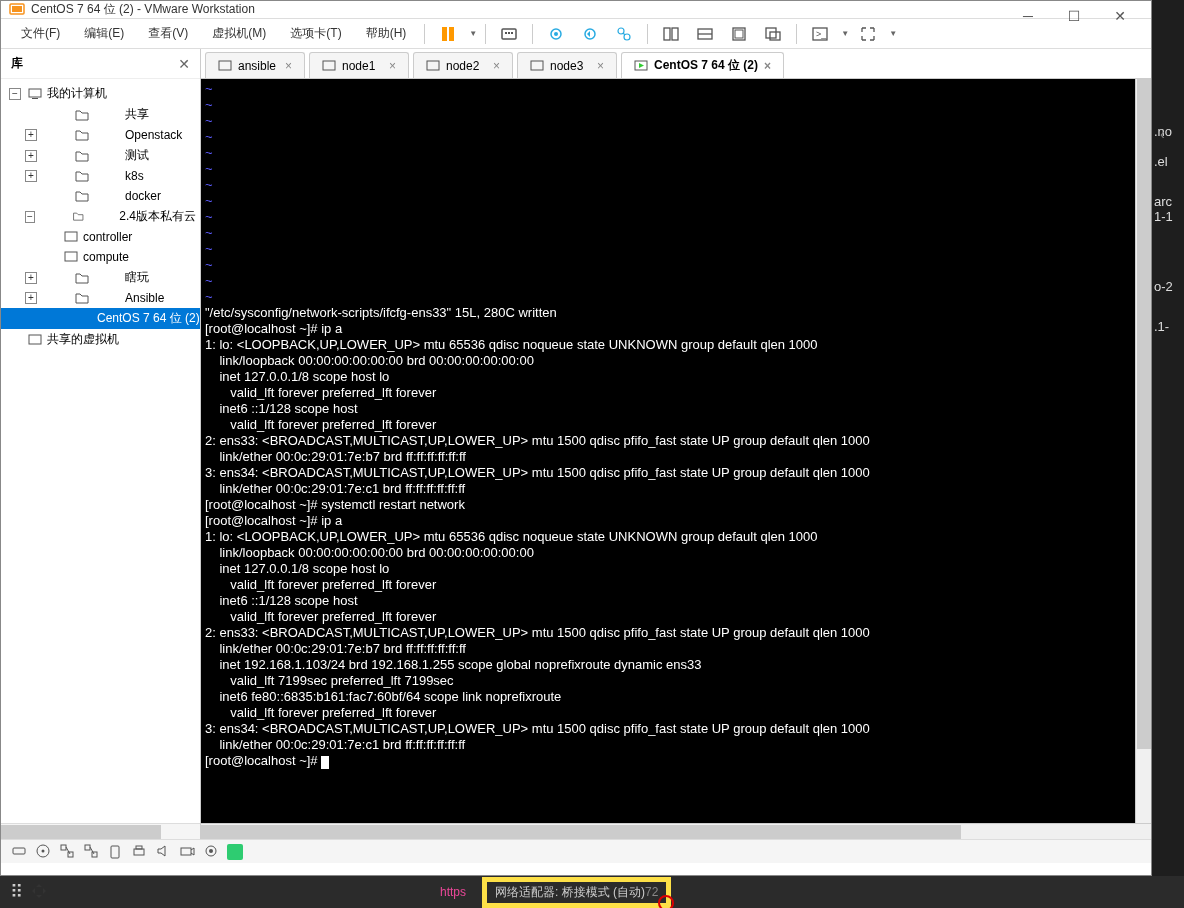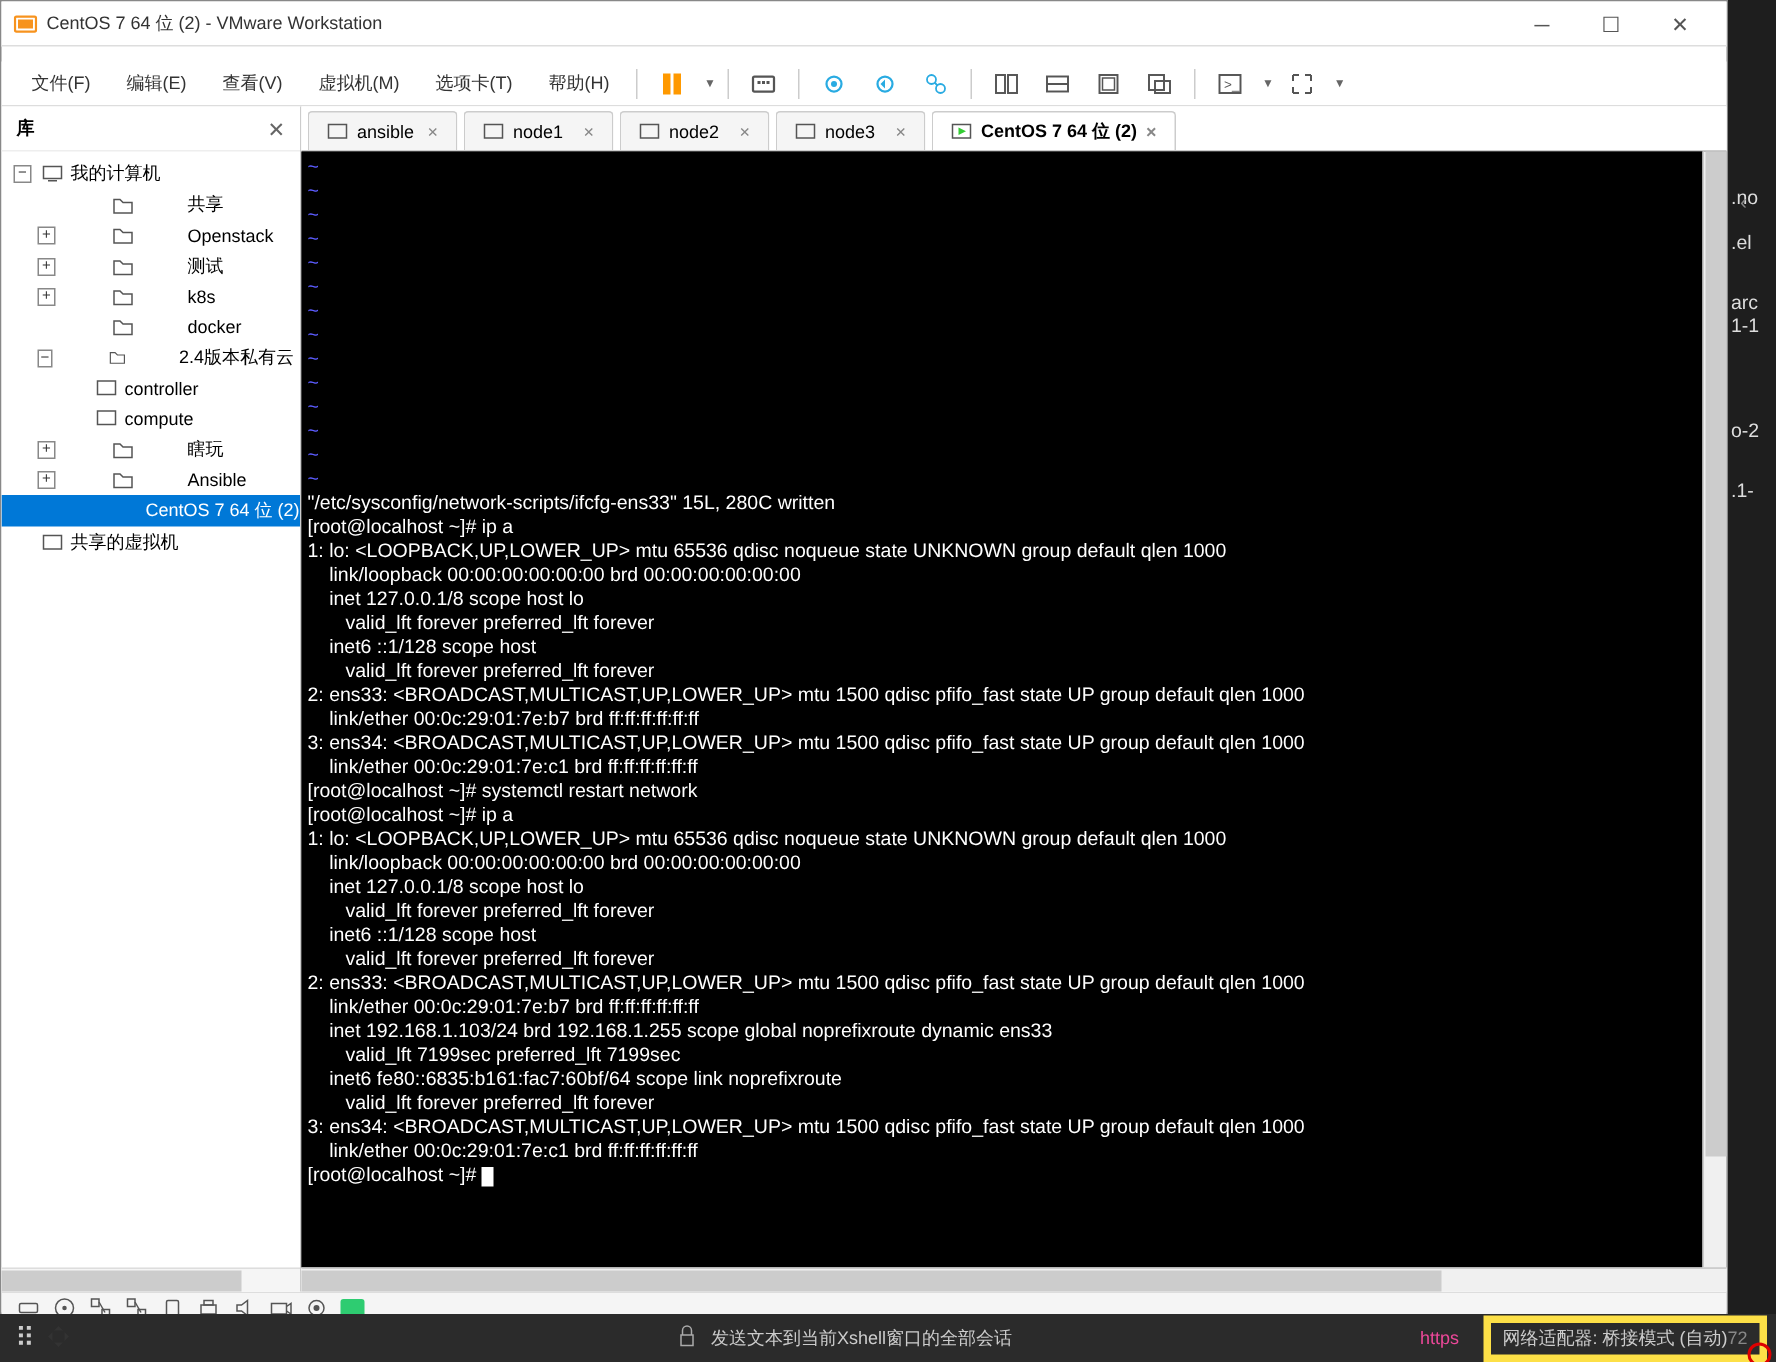--- a/index.html
+++ b/index.html
@@ -1,23 +1,23 @@
 <!DOCTYPE html>
 <html><head>
 <meta charset="utf-8">
 <style>
 * { margin: 0; padding: 0; box-sizing: border-box; font-family: "Microsoft YaHei", "Segoe UI", sans-serif; }
 body { width: 1184px; height: 908px; background: #1e1e1e; font-size: 12px; overflow: hidden; position: relative; }
 .vmware-window { width: 1152px; height: 876px; background: #fff; position: absolute; top: 0; left: 0; border: 1px solid #888; }
-.titlebar { height: 30px; background: #fff; display: flex; align-items: center; padding: 0 8px; border-bottom: 1px solid #ddd; }
+.titlebar { height: 18px; background: #fff; display: flex; align-items: flex-start; padding: 0 8px; border-bottom: 1px solid #ddd; }
 .titlebar .app-icon { width: 16px; height: 16px; margin-right: 6px; display: flex; align-items: center; justify-content: center; }
 .titlebar .title-text { flex: 1; font-size: 12px; color: #333; }
 .titlebar .win-controls { display: flex; gap: 0; }
 .titlebar .win-btn { width: 46px; height: 30px; display: flex; align-items: center; justify-content: center; font-size: 14px; color: #555; cursor: pointer; }
-.menubar { height: 30px; background: #fff; display: flex; align-items: center; padding: 0 10px; border-bottom: 1px solid #ddd; gap: 4px; margin-top: 10px; }
+.menubar { height: 30px; background: #fff; display: flex; align-items: center; padding: 0 10px; border-bottom: 1px solid #ddd; gap: 4px; }
 .menubar .menu-item { padding: 4px 10px; cursor: pointer; font-size: 12px; color: #333; }
 .menubar .separator { width: 1px; height: 20px; background: #ccc; margin: 0 4px; }
 .menubar .tool-btn { width: 30px; height: 26px; display: flex; align-items: center; justify-content: center; cursor: pointer; border-radius: 2px; }
 .menubar .tool-btn svg { width: 18px; height: 18px; }
 .menubar .pause-btn svg rect { fill: #ff9900; }
 .menubar .dropdown-arrow { font-size: 8px; color: #666; margin-left: 2px; }
 .main-area { display: flex; height: calc(100% - 60px - 24px); }
 .sidebar { width: 200px; background: #fff; border-right: 1px solid #ccc; display: flex; flex-direction: column; }
 .sidebar-header { display: flex; justify-content: space-between; align-items: center; padding: 6px 10px; border-bottom: 1px solid #eee; }
 .sidebar-header .lib-label { font-weight: bold; font-size: 12px; }
@@ -447,25 +447,18 @@
   <div class="frag" style="margin-top:25px">.1-</div>
 </div>
 
 <div class="bottom-taskbar">
   <div class="task-left">
     <span style="font-size:18px;letter-spacing:-2px">⠿</span>
     <span><svg viewBox="0 0 16 16">
           <path d="M8 1 L11 4 L5 4 Z M8 15 L11 12 L5 12 Z M1 8 L4 5 L4 11 Z M15 8 L12 5 L12 11 Z" fill="#333"></path>
         </svg></span>
   </div>
-  <div class="xshell-msg">
-    <span><svg viewBox="0 0 16 16">
-          <rect x="4" y="7" width="8" height="7" fill="none" stroke="#aaa"></rect>
-          <path d="M5 7 L5 4 A3 3 0 0 1 11 4 L11 7" fill="none" stroke="#aaa"></path>
-        </svg></span>
-    <span>发送文本到当前Xshell窗口的全部会话</span>
-  </div>
   <span style="color:#ec4899;margin-right:16px">https</span>
   <div class="net-info">
     <span>网络适配器: 桥接模式 (自动)</span><span style="color:#888">72</span>
     <span class="corner-circle"></span>
   </div>
 </div>
 
 </body></html>

